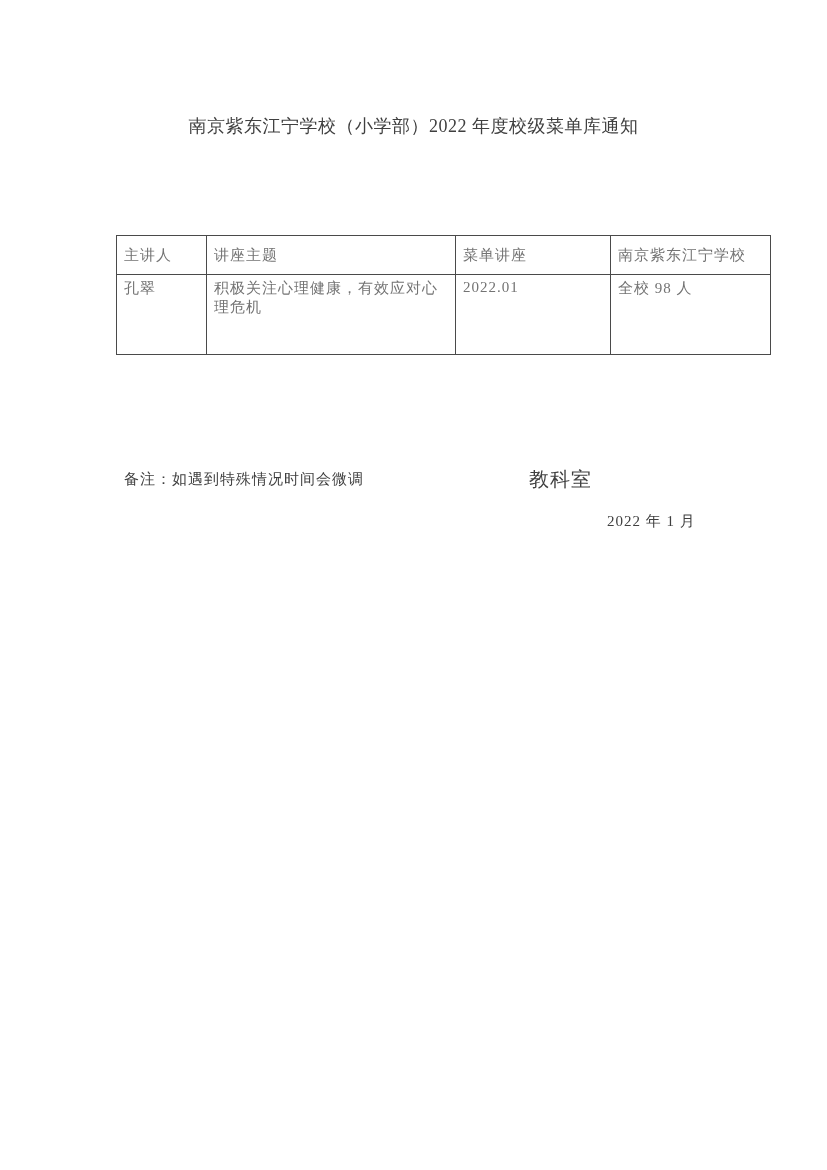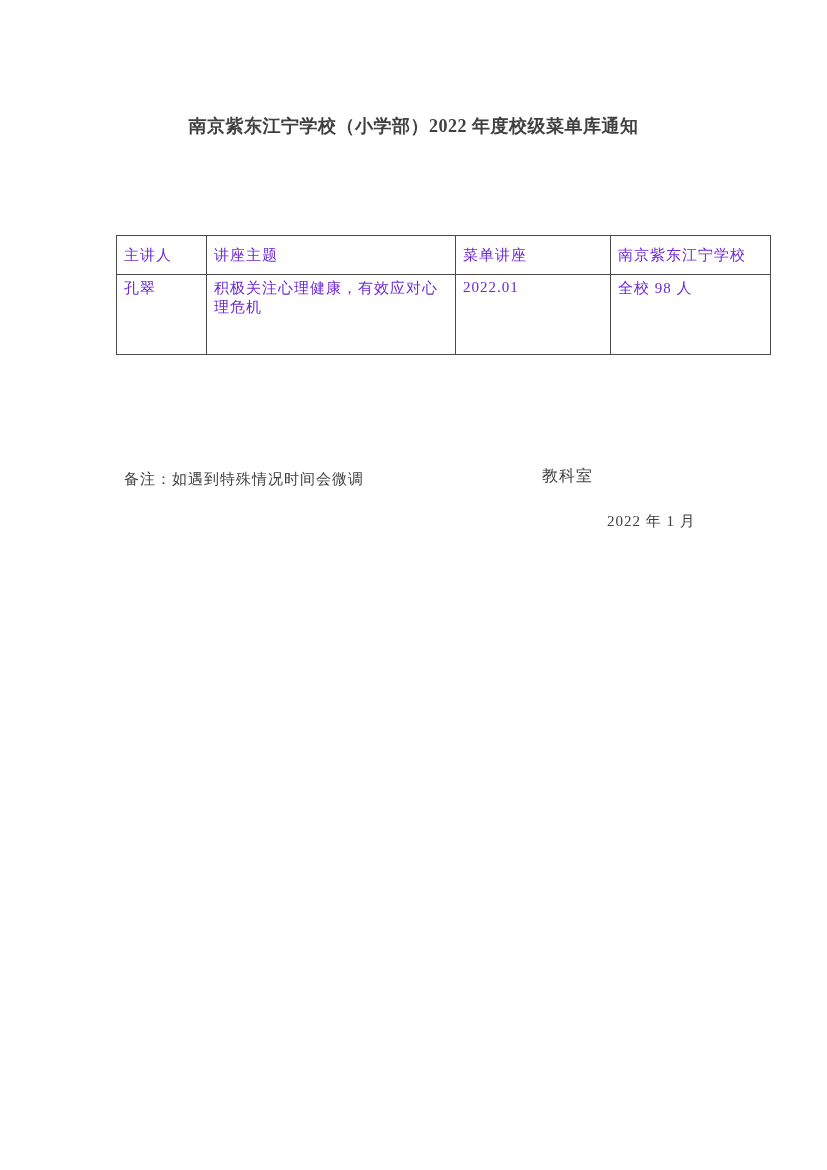--- a/index.html
+++ b/index.html
@@ -12,21 +12,21 @@
     color: #3f3f3f;
     overflow: hidden;
   }
   .doc-title {
     position: absolute;
     top: 114px;
     left: 0;
     width: 100%;
     text-align: center;
     font-size: 18px;
-    font-weight: bold;
+    font-weight: normal;
     letter-spacing: 0.5px;
   }
   .intro {
     position: absolute;
     top: 157px;
     left: 124px;
     width: 578px;
     font-size: 15px;
     line-height: 23px;
     letter-spacing: 1.5px;
@@ -35,21 +35,21 @@
   }
   table.schedule {
     position: absolute;
     top: 235px;
     left: 116px;
     border-collapse: collapse;
     table-layout: fixed;
     width: 654px;
     font-size: 15px;
     letter-spacing: 1px;
-    color: #6d28d9;
+    color: #737373;
     padding-left: 27px;
   }
   table.schedule td {
     border: 1px solid #4a4a4a;
     padding: 2px 6px 2px 7px;
     vertical-align: middle;
     overflow: hidden;
   }
   table.schedule tr.hdr td { height: 34px; }
   table.schedule tr.r0 td { height: 73px; vertical-align: top; padding-top: 4px; }
@@ -58,22 +58,22 @@
     position: absolute;
     top: 424px;
     left: 124px;
     font-size: 15px;
     letter-spacing: 1px;
     margin-top: 46px;
   }
   .signature {
     position: absolute;
     top: 466px;
-    left: 542px;
-    font-size: 16px;
+    left: 529px;
+    font-size: 20px;
     letter-spacing: 1px;
   }
   .date {
     position: absolute;
     top: 512px;
     left: 607px;
     font-size: 15px;
     letter-spacing: 1px;
   }
 </style>

